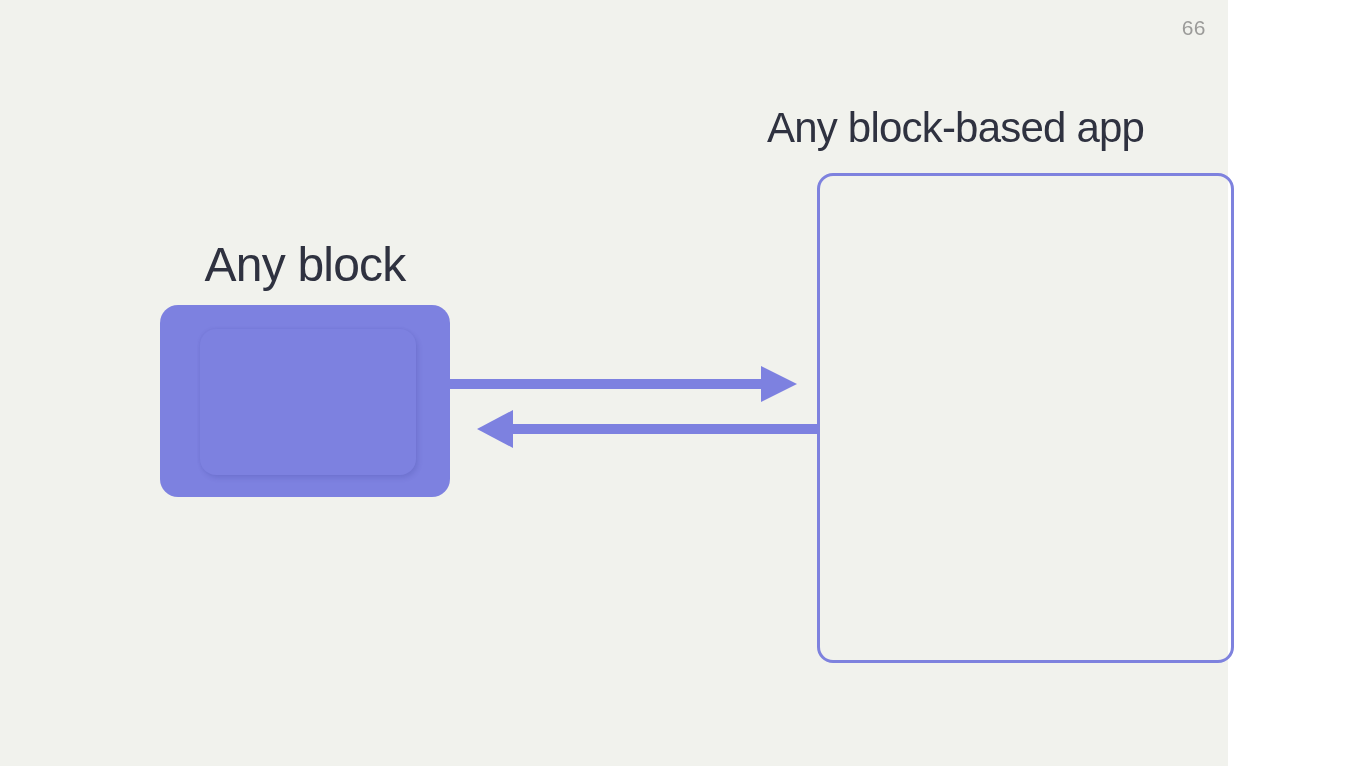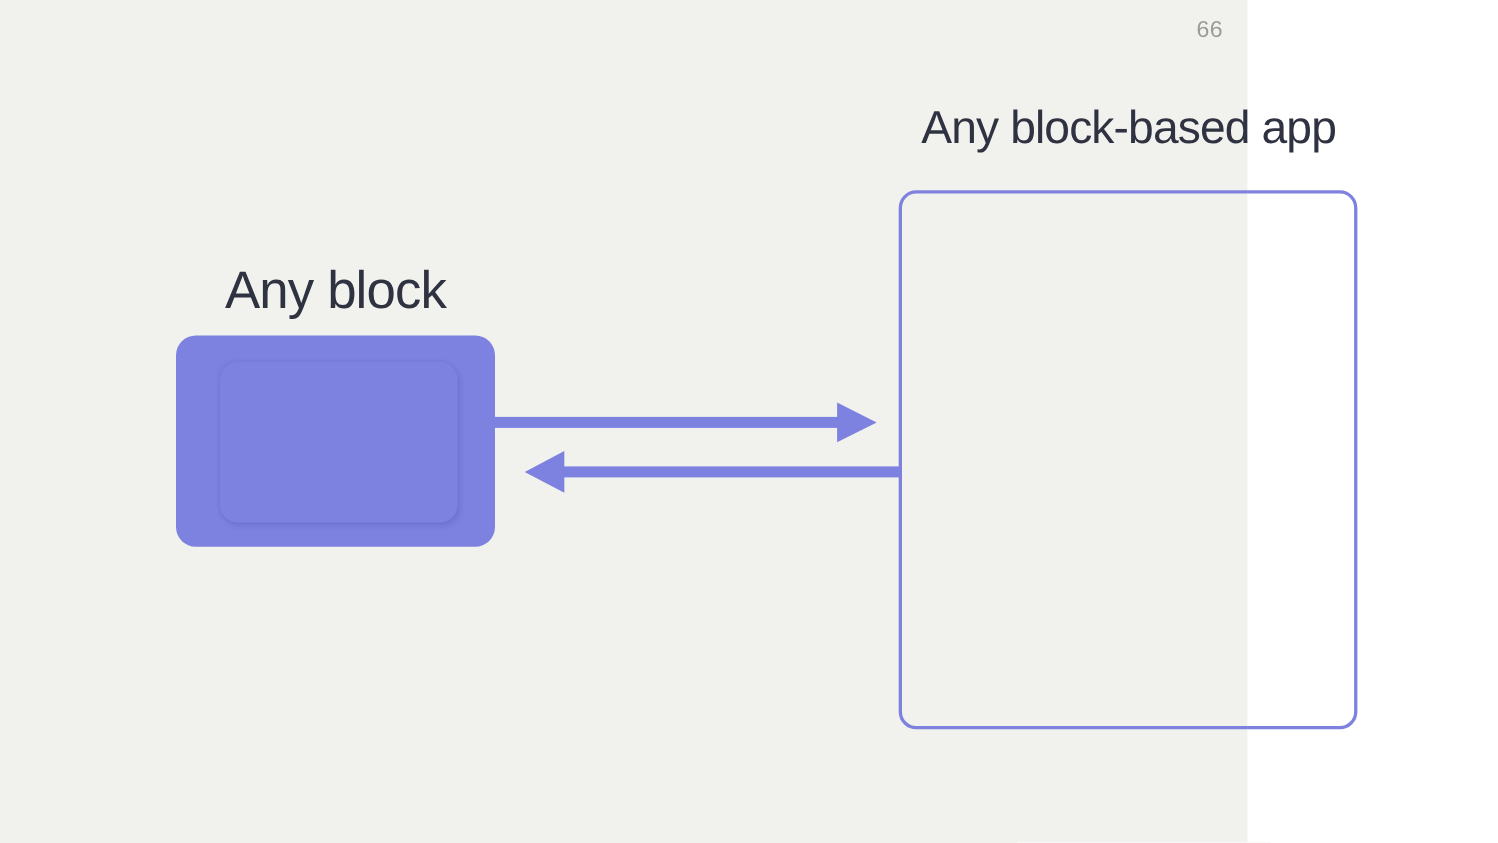--- a/index.html
+++ b/index.html
@@ -10,35 +10,35 @@
     --page-number-gray: #9b9b99;
   }
   * { margin: 0; padding: 0; box-sizing: border-box; }
   html, body {
     width: 1362px; height: 766px;
     font-family: "Liberation Sans", sans-serif;
     overflow: hidden;
   }
   .slide {
     position: relative;
-    width: 1134px; height: 766px;
+    width: 1228px; height: 766px;
     background: var(--background);
   }
   .page-number {
     position: absolute;
     top: 16px; right: 22px;
     font-size: 21px;
     color: var(--page-number-gray);
     letter-spacing: 0.5px;
   }
   .app-title {
     position: absolute;
-    top: 92px; left: 767px;
+    top: 104px; left: 767px;
     width: 518px;
-    text-align: center;
+    text-align: left;
     font-size: 42px;
     font-weight: 500;
     letter-spacing: -0.8px;
     color: var(--text-dark);
   }
   .block-label {
     position: absolute;
     top: 237px; left: 110px;
     width: 390px;
     text-align: center;

